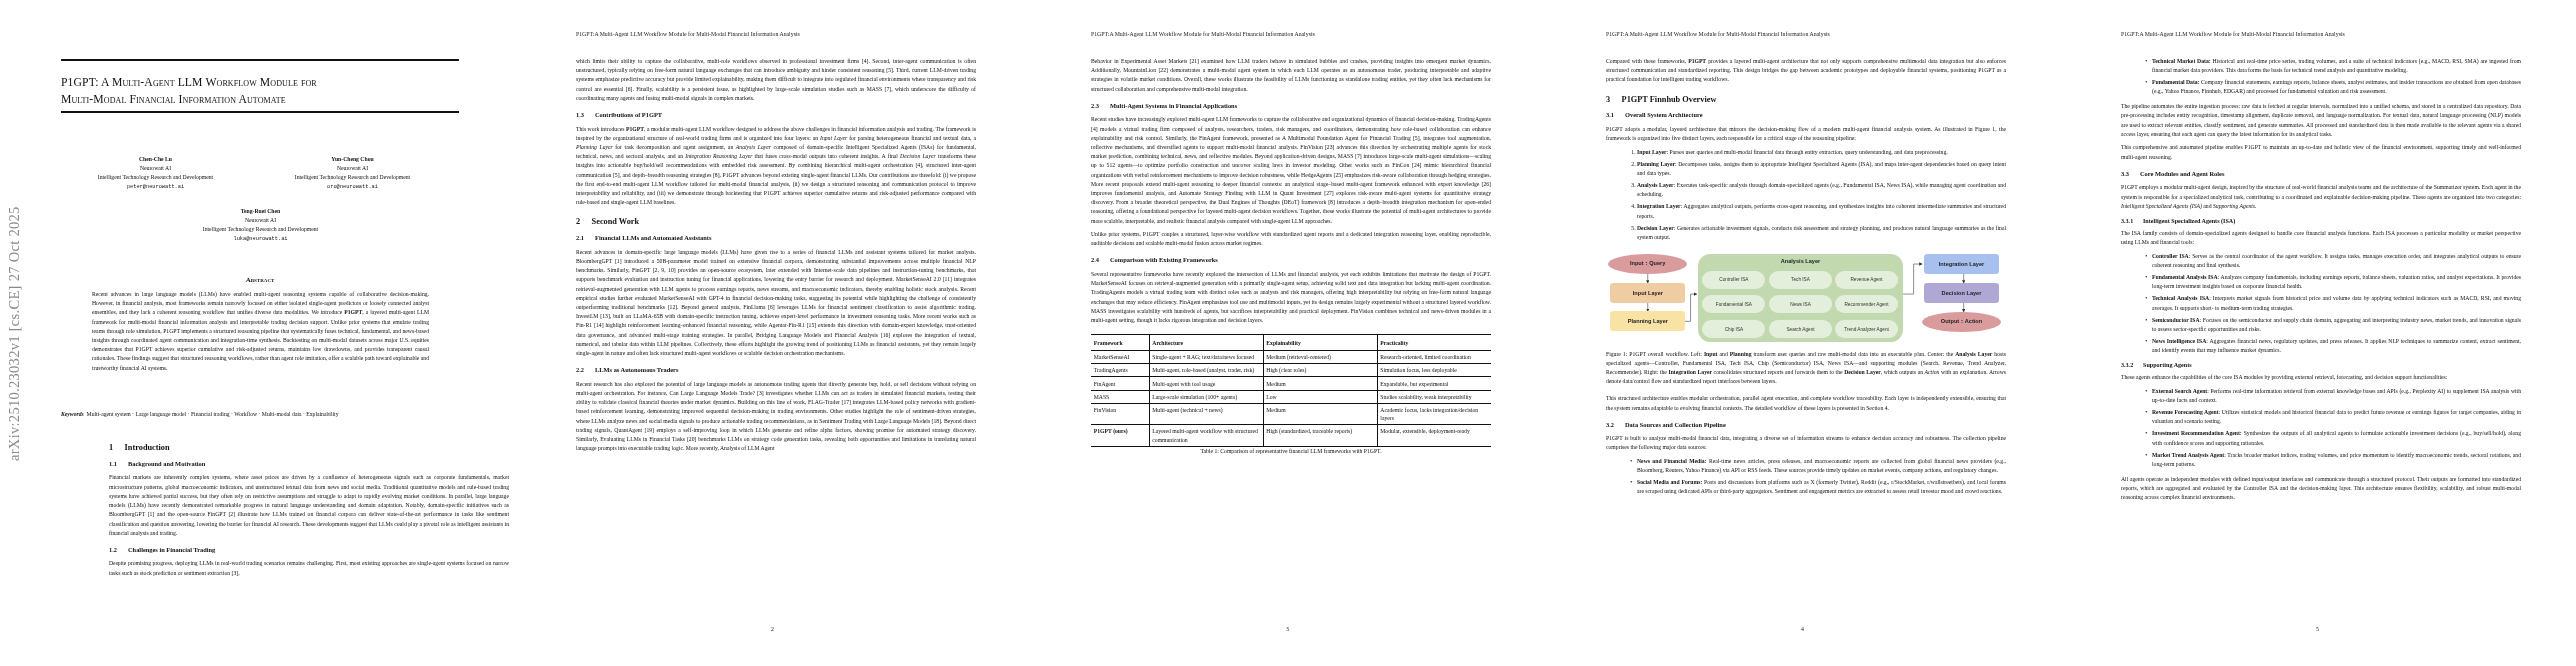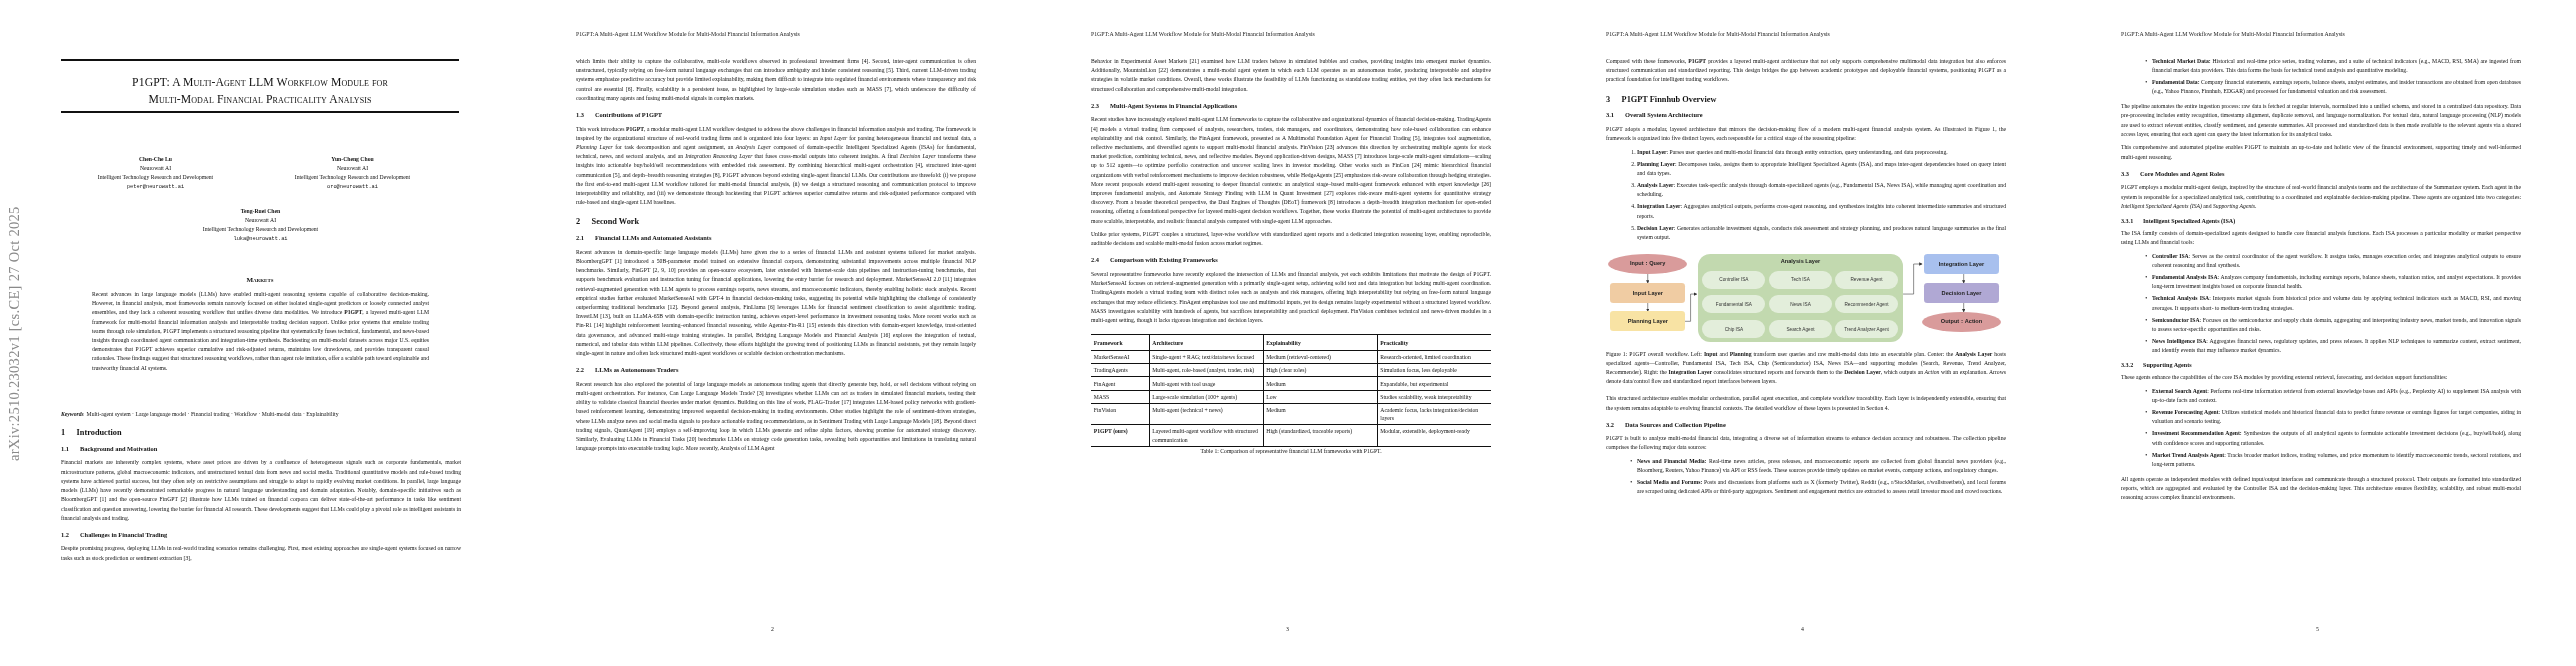--- a/index.html
+++ b/index.html
@@ -20,21 +20,21 @@
   ol.layers, ul.bul { margin: 3.3px 0 5.6px 31px; font-size: 5.7px; line-height: 9.2px; }
   ol.layers li, ul.bul li { margin-bottom: 2.8px; text-align: justify; }
   ul.bul { list-style: none; }
   ul.bul li { position: relative; }
   ul.bul li::before { content: "\2022"; position: absolute; left: -6.7px; }
   b { font-weight: bold; }
   i { font-style: italic; }
 
   
   .title-rule { position: absolute; left: 61px; width: 398px; height: 1.7px; background: #111; }
-  .title { position: absolute; left: 61px; width: 398px; top: 75px; text-align: center; font-size: 11.7px; line-height: 16.7px; font-variant: small-caps; letter-spacing: 0.1px; }
+  .title { position: absolute; left: 61px; width: 398px; top: 75px; text-align: left; font-size: 11.7px; line-height: 16.7px; font-variant: small-caps; letter-spacing: 0.1px; }
   .authors { position: absolute; left: 61px; width: 398px; top: 155px; }
   .author { position: absolute; text-align: center; font-size: 5.7px; line-height: 9.2px; }
   .author .nm { font-weight: bold; }
   .author .em { font-family: "Liberation Mono", "DejaVu Sans Mono", monospace; font-size: 5.3px; }
   .abstract-h { position: absolute; left: 61px; width: 398px; top: 276px; text-align: center; font-size: 7px; font-weight: bold; font-variant: small-caps; }
   .abstract { position: absolute; left: 92px; width: 337px; top: 290px; font-size: 5.7px; line-height: 9.2px; text-align: justify; }
   .keywords { position: absolute; left: 61px; width: 398px; top: 410px; font-size: 5.7px; line-height: 9.2px; }
   .keywords .kl { font-weight: bold; font-style: italic; }
   .arxiv { position: absolute; left: 5.6px; top: 461px; transform: rotate(-90deg); transform-origin: 0 0; font-family: "Liberation Serif", serif; font-size: 14.5px; color: #8a8a8a; white-space: nowrap; letter-spacing: 0.3px; }
 
@@ -65,21 +65,21 @@
 </head>
 <body>
 
 <div class="spread">
 
   <div class="page">
     <div class="arxiv">arXiv:2510.23032v1  [cs.CE]  27 Oct 2025</div>
     <div class="title-rule" style="top:59px"></div>
     <div class="title">
       <div>P1GPT: A Multi-Agent LLM Workflow Module for</div>
-      <div>Multi-Modal Financial Practicality Analysis</div>
+      <div>Multi-Modal Financial Information Automate</div>
     </div>
     <div class="title-rule" style="top:111px"></div>
 
     <div class="authors">
       <div class="author" style="left:11px; width:167px;">
         <div class="nm">Chen-Che Lu</div>
         <div>Neurowatt AI</div>
         <div>Intelligent Technology Research and Development</div>
         <div class="em">peter@neurowatt.ai</div>
       </div>
@@ -90,26 +90,26 @@
         <div class="em">oro@neurowatt.ai</div>
       </div>
       <div class="author" style="left:116px; width:167px; top:52px;">
         <div class="nm">Teng-Ruei Chen</div>
         <div>Neurowatt AI</div>
         <div>Intelligent Technology Research and Development</div>
         <div class="em">luka@neurowatt.ai</div>
       </div>
     </div>
 
-    <div class="abstract-h">Markets</div>
+    <div class="abstract-h">Abstract</div>
     <div class="abstract"><span>Recent advances in large language models (LLMs) have enabled multi-agent reasoning systems capable of collaborative decision-making. However, in financial analysis, most frameworks remain narrowly focused on either isolated single-agent predictors or loosely connected analyst ensembles, and they lack a coherent reasoning workflow that unifies diverse data modalities. We introduce </span><b>P1GPT</b><span>, a layered multi-agent LLM framework for multi-modal financial information analysis and interpretable trading decision support. Unlike prior systems that emulate trading teams through role simulation, P1GPT implements a structured reasoning pipeline that systematically fuses technical, fundamental, and news-based insights through coordinated agent communication and integration-time synthesis. Backtesting on multi-modal datasets across major U.S. equities demonstrates that P1GPT achieves superior cumulative and risk-adjusted returns, maintains low drawdowns, and provides transparent causal rationales. These findings suggest that structured reasoning workflows, rather than agent role imitation, offer a scalable path toward explainable and trustworthy financial AI systems.</span></div>
 
     <div class="keywords"><span class="kl">Keywords</span>&nbsp;&nbsp;<span>Multi-agent system · Large language model · Financial trading · Workflow · Multi-modal data · Explainability</span></div>
 
-    <div class="col" style="top:428px;">
+    <div class="col" style="top:443px;margin-left:48px;">
       <h1 class="sec" style="margin-top:0"><span class="n">1</span><span>Introduction</span></h1>
       <h2 class="sub"><span class="n">1.1</span><span>Background and Motivation</span></h2>
       <p class="body">Financial markets are inherently complex systems, where asset prices are driven by a confluence of heterogeneous signals such as corporate fundamentals, market microstructure patterns, global macroeconomic indicators, and unstructured textual data from news and social media. Traditional quantitative models and rule-based trading systems have achieved partial success, but they often rely on restrictive assumptions and struggle to adapt to rapidly evolving market conditions. In parallel, large language models (LLMs) have recently demonstrated remarkable progress in natural language understanding and domain adaptation. Notably, domain-specific initiatives such as BloombergGPT [1] and the open-source FinGPT [2] illustrate how LLMs trained on financial corpora can deliver state-of-the-art performance in tasks like sentiment classification and question answering, lowering the barrier for financial AI research. These developments suggest that LLMs could play a pivotal role as intelligent assistants in financial analysis and trading.</p>
       <h2 class="sub"><span class="n">1.2</span><span>Challenges in Financial Trading</span></h2>
       <p class="body">Despite promising progress, deploying LLMs in real-world trading scenarios remains challenging. First, most existing approaches are single-agent systems focused on narrow tasks such as stock prediction or sentiment extraction [3],</p>
     </div>
   </div>
 
   <div class="page">
     <div class="runhead">P1GPT:A Multi-Agent LLM Workflow Module for Multi-Modal Financial Information Analysis</div>

